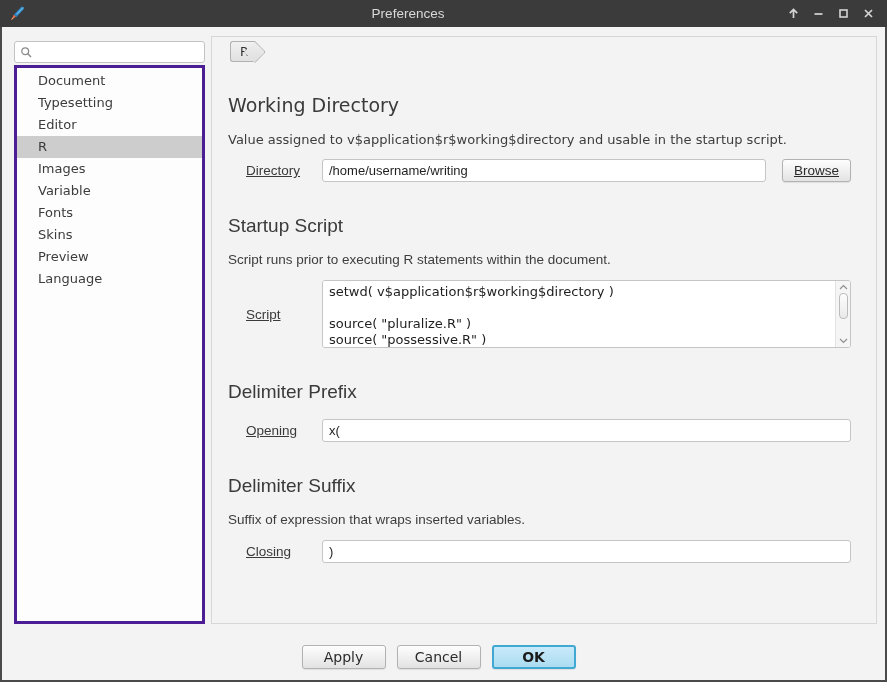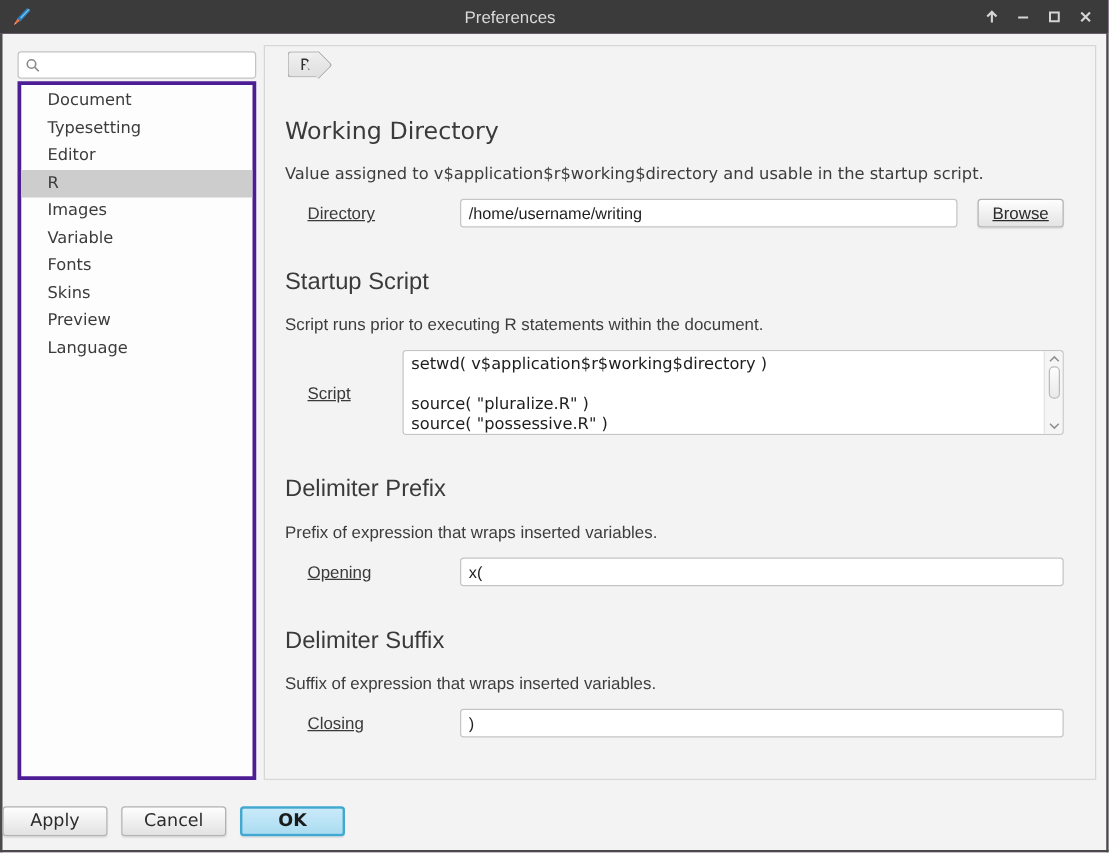--- a/index.html
+++ b/index.html
@@ -1,19 +1,19 @@
 <!DOCTYPE html>
 <html><head>
 <meta charset="utf-8">
 <style>
   * { box-sizing: border-box; margin: 0; padding: 0; }
   html,body { background:#ffffff; }
   body { font-family:"DejaVu Sans", sans-serif; }
 
-  .window { width:887px; height:682px; display:flex; flex-direction:column; background:#f0abfc; }
+  .window { width:887px; height:682px; display:flex; flex-direction:column; background:#14b8a6; }
 
   
   .titlebar { height:27px; flex:none; background:#3b3b3b; position:relative;
               display:flex; align-items:center; padding:0 8px; }
   .app-icon { width:18px; height:18px; flex:none; }
   .title { position:absolute; left:46%; transform:translateX(-50%);
            color:#d9d9d9; font-family:"Liberation Sans", sans-serif; font-size:13.5px; }
   .win-controls { margin-left:auto; display:flex; align-items:center; gap:12px; padding-right:4px; }
   .win-btn { width:13px; height:13px; display:flex; align-items:center; justify-content:center; cursor:default; }
   .win-btn svg { display:block; }
@@ -51,40 +51,40 @@
   .sec-title { font-size:19px; font-weight:400; color:#3a3a3a; line-height:1.05; margin-bottom:17px; }
   .sec-desc  { font-size:13px; color:#3d3d3d; line-height:1.1; margin-bottom:12px; }
   .font-narrow { font-family:"Liberation Sans", sans-serif; }
   .font-narrow.sec-desc { font-size:13.5px; }
 
   .row { display:flex; align-items:center; padding-left:18px; }
   .row .lbl { width:76px; flex:none; font-family:"Liberation Sans", sans-serif;
               font-size:13.5px; color:#3a3a3a;text-decoration:underline; }
   .text-input { flex:1; min-width:0; height:23px; background:#fff; border:1px solid #c5c5c5;
                 border-radius:3px; padding:0 6px; font:13px "Liberation Sans", sans-serif;
-                color:#1f1f1f; outline:none;margin-left:46px; }
+                color:#1f1f1f; outline:none; }
   .browse-btn { flex:none; margin-left:16px; height:23px; padding:0 11px;
                 background:linear-gradient(#fefefe,#e3e3e3); border:1px solid #b2b2b2;
                 border-radius:3px; font:13.5px "Liberation Sans", sans-serif; color:#2b2b2b;
                 box-shadow:0 1px 1px rgba(0,0,0,0.08); cursor:default;text-decoration:underline; }
 
   
   .script-box { flex:1; min-width:0; height:68px; background:#fff; border:1px solid #c5c5c5;
                 border-radius:3px; overflow:hidden; display:flex; }
   .script-box textarea { flex:1; min-width:0; border:none; outline:none; resize:none; overflow:hidden;
                 font:13px/16px "DejaVu Sans", sans-serif; color:#1e1e1e; padding:3px 4px 0 6px;
                 white-space:pre; }
   .scrollbar { width:15px; flex:none; background:#f5f5f5; border-left:1px solid #e3e3e3;
                display:flex; flex-direction:column; align-items:center; padding:3px 0; }
   .sb-thumb { width:9px; height:26px; margin-top:3px; background:linear-gradient(#fdfdfd,#e9e9e9);
               border:1px solid #bbb; border-radius:4px; }
   .sb-spacer { flex:1; }
 
   
-  .footer { height:56px; flex:none; display:flex; justify-content:flex-start; align-items:flex-start;
+  .footer { height:56px; flex:none; display:flex; justify-content:center; align-items:flex-start;
             gap:11px; padding:21px 10px 0 0; }
   .btn { width:84px; height:24px; background:linear-gradient(#fefefe,#e2e2e2);
          border:1px solid #b2b2b2; border-radius:3px; font:14px "DejaVu Sans", sans-serif;
          color:#2b2b2b; box-shadow:0 1px 1px rgba(0,0,0,0.08); cursor:default; }
   .btn.default { background:linear-gradient(#c9eafa,#abdcf1); border:2px solid #41a9d1; color:#1c1c1c;font-weight:bold; }
 </style>
 </head>
 <body>
 
 <div class="window">
@@ -179,21 +179,20 @@
                 <svg width="9" height="6" viewBox="0 0 9 6">
                   <path d="M1 1 L4.5 4.5 L8 1" stroke="#8f8f8f" stroke-width="1.2" fill="none"></path>
                 </svg>
               </div>
             </div>
           </div>
         </div>
 
         <div class="section">
           <div class="sec-title font-narrow">Delimiter Prefix</div>
-          <div class="sec-desc font-narrow">Prefix of expression that wraps inserted variables.</div>
           <div class="row">
             <span class="lbl">Opening</span>
             <input class="text-input" type="text" value="x(" style="">
           </div>
         </div>
 
         <div class="section">
           <div class="sec-title font-narrow">Delimiter Suffix</div>
           <div class="sec-desc font-narrow">Suffix of expression that wraps inserted variables.</div>
           <div class="row">

